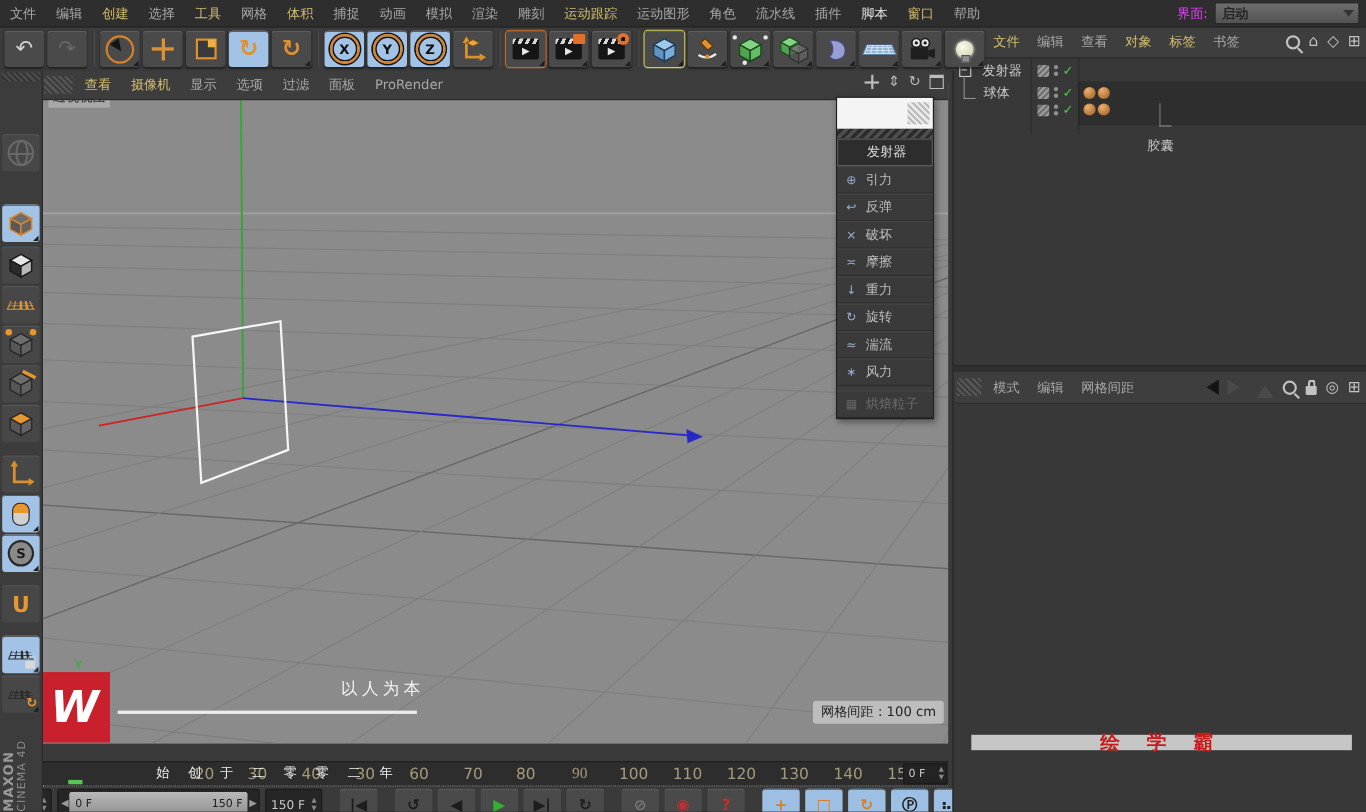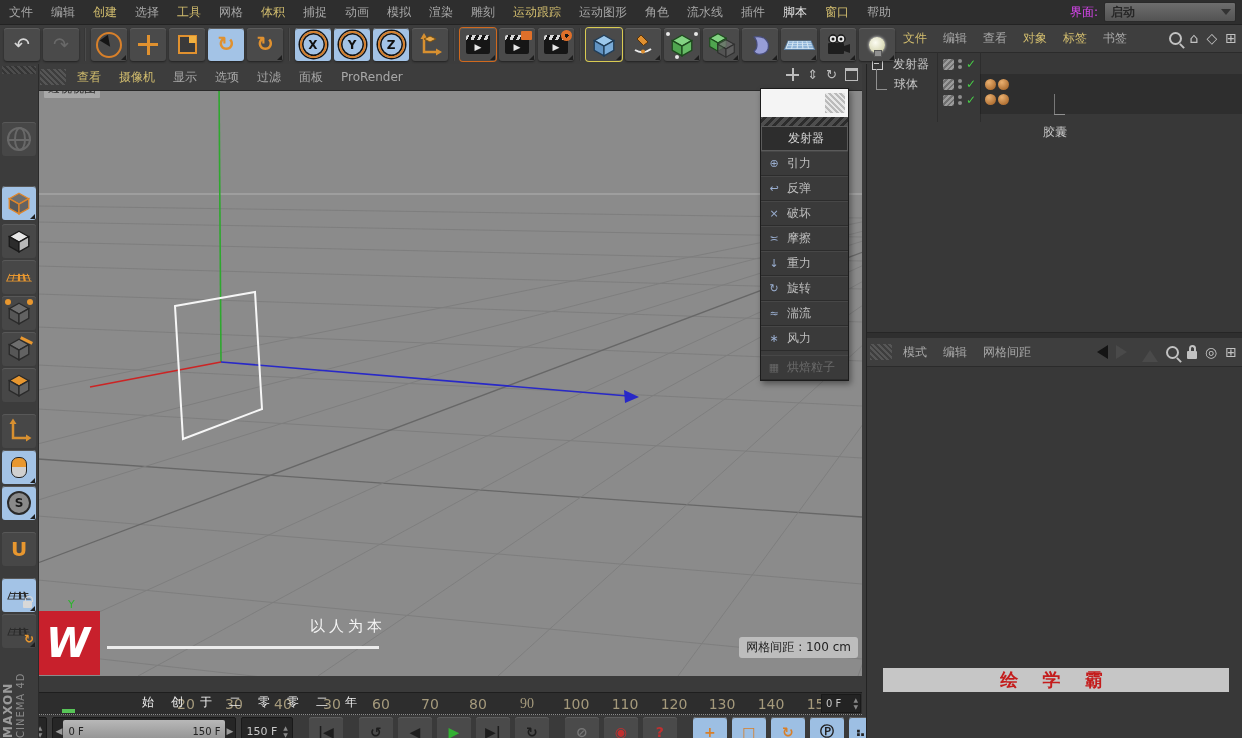--- a/index.html
+++ b/index.html
@@ -182,21 +182,21 @@
   .tagset{position:absolute;left:118px;display:flex;gap:2px;}
   .tag{width:11px;height:11px;border-radius:50%;background:radial-gradient(circle at 35% 30%,#eab070,#9c5a1e);}
   .omv{position:absolute;top:0;height:70px;width:1px;background:#2d2d2d;}
   
   #amsplit{position:absolute;left:0;right:0;top:308px;height:6px;background:#2f2f2f;border-top:1px solid #262626;border-bottom:1px solid #262626;}
   #ambar-icons .tri-b{width:0;height:0;border:7px solid transparent;border-right:11px solid #141414;transform:rotate(0deg);}
   .tri-f{width:0;height:0;border:7px solid transparent;border-left:11px solid #4a4a4a;}
   .tri-o{width:0;height:0;border:8px solid transparent;border-bottom:12px solid #4a4a4a;}
   
   #ad1{position:absolute;left:0;right:0;top:622px;text-align:center;color:#ececec;font-size:15px;letter-spacing:7px;white-space:nowrap;}
-  #ad2{position:absolute;left:16px;right:14px;top:644px;height:24px;background:#c6c6c6;display:flex;align-items:center;justify-content:center;}
+  #ad2{position:absolute;left:16px;right:14px;top:644px;height:14px;background:#c6c6c6;display:flex;align-items:center;justify-content:center;}
   #ad2 span{color:#c41c1c;font-weight:bold;font-size:18px;letter-spacing:9px;}
   #ad3{position:absolute;left:0;right:0;top:672px;text-align:center;color:#f2f2f2;font-size:16px;white-space:nowrap;}
   #ad3 b{font-size:17px;}
   
   #maxon{left:1px;top:738px;transform:rotate(-90deg);transform-origin:left top;width:150px;color:#9a9a9a;z-index:25;}
   #maxon .mx{font-weight:bold;font-size:12px;letter-spacing:1px;}
   #maxon .cn{font-size:10px;letter-spacing:1px;color:#8a8a8a;}
 </style>
 </head>
 <body>

